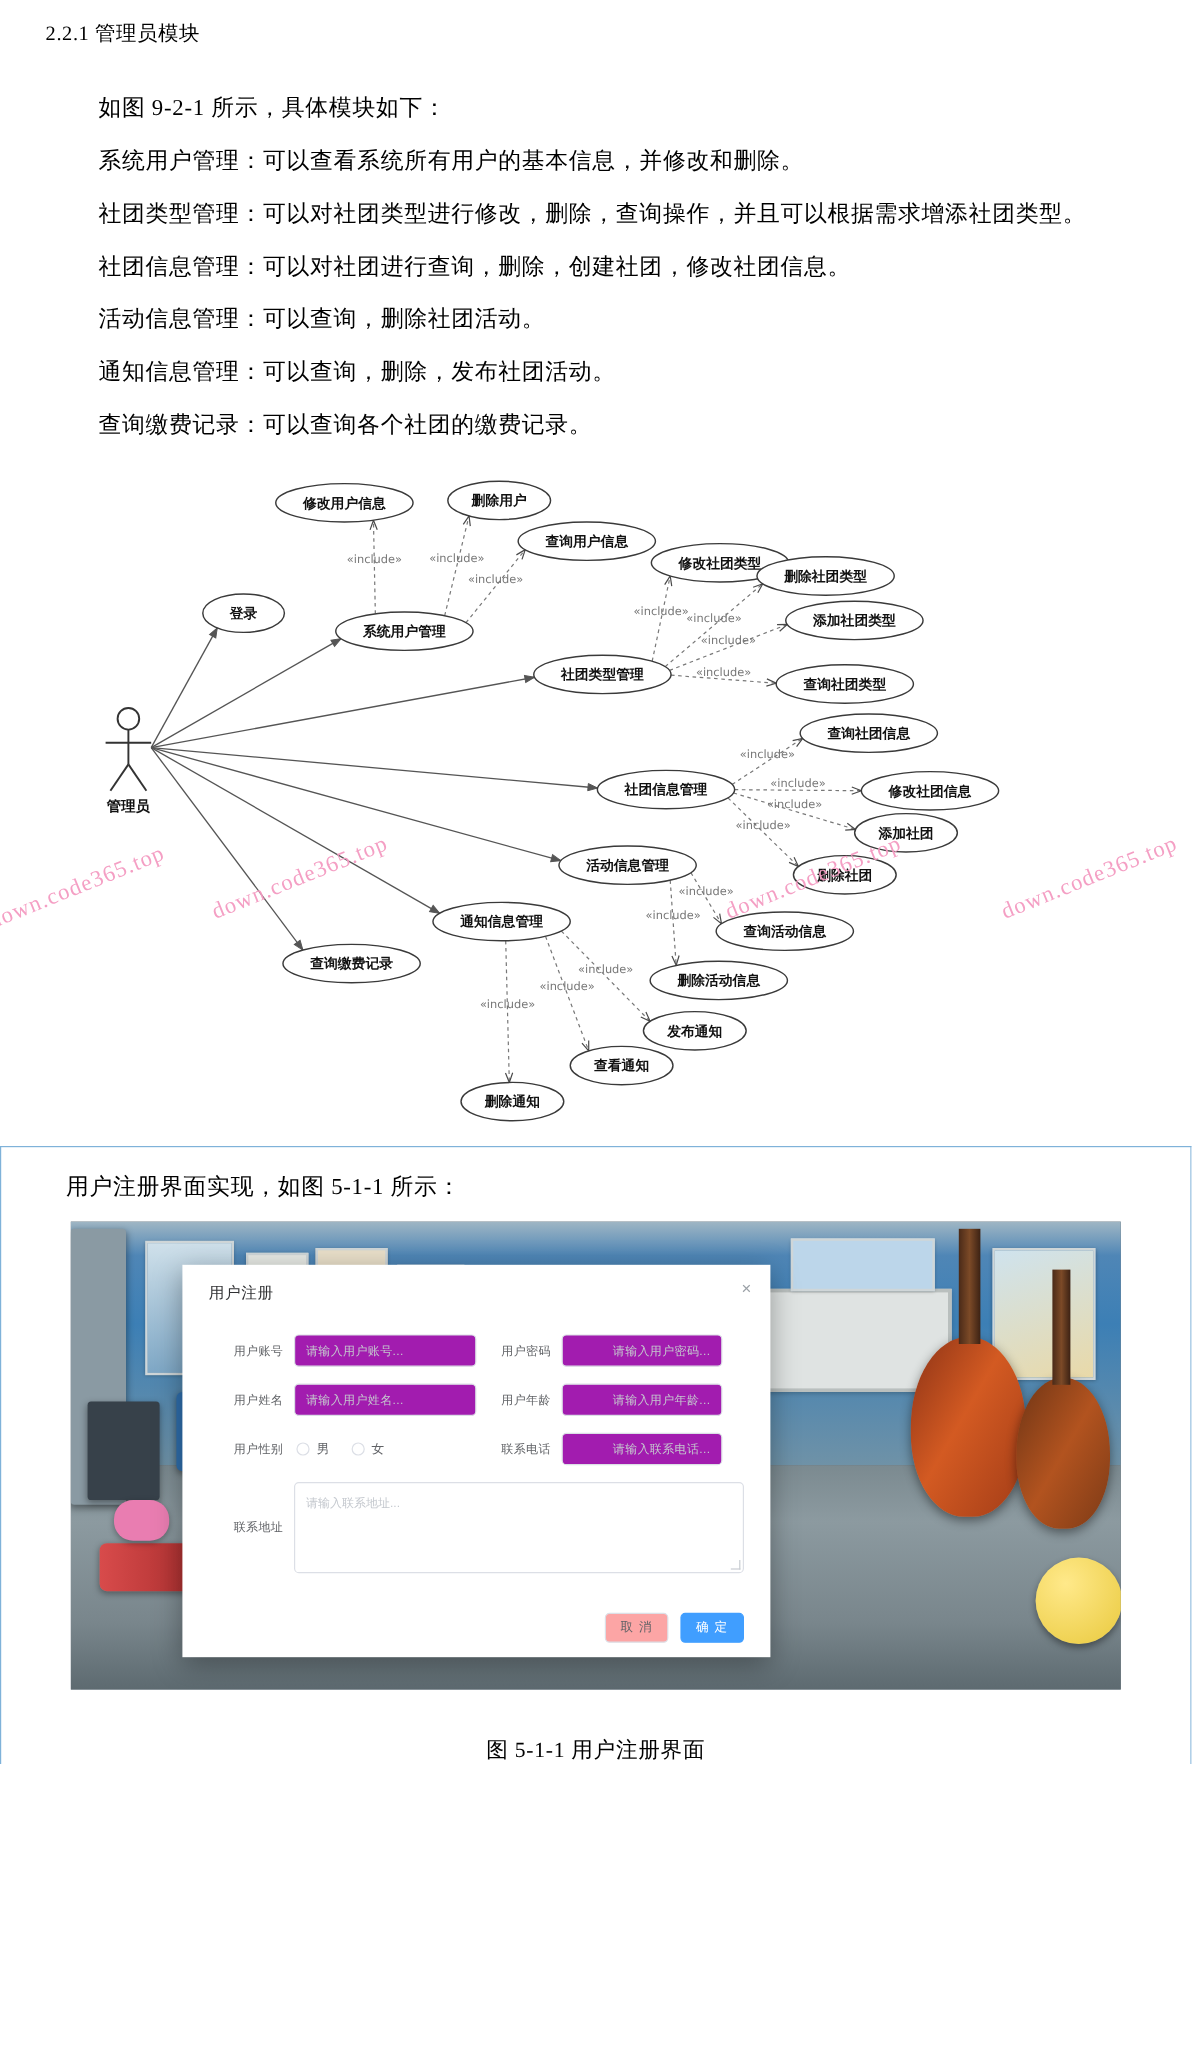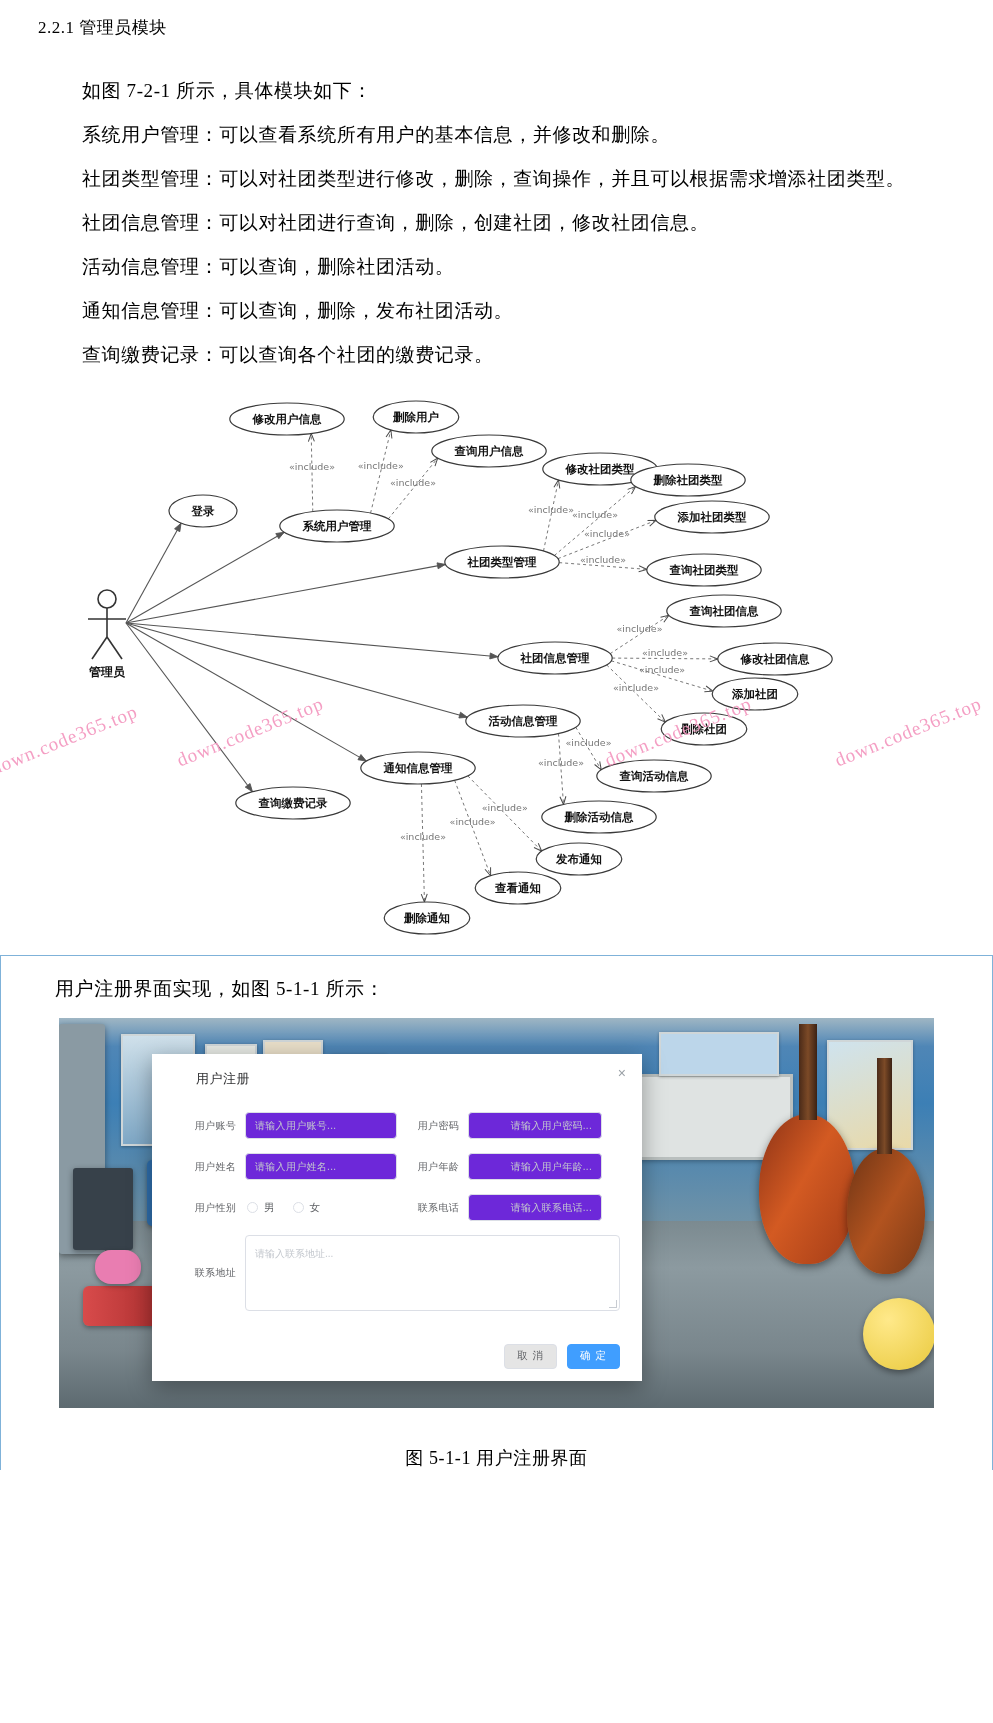--- a/index.html
+++ b/index.html
@@ -117,21 +117,20 @@
   .dialog {
     position:absolute;
     left: 93px; top: 36px;
     width: 490px; height: 327px;
     background:#fff;
     box-shadow: 0 6px 22px rgba(0,0,0,.35);
   }
   .dialog-header {
     height: 46px; position:relative;
     padding: 15px 18px 0 22px;
-    margin-left: 22px;
   }
   .dialog-title {
     font-family:"Liberation Sans","DejaVu Sans",sans-serif;
     font-size: 13px; color:#303133; letter-spacing:.5px;
   }
   .dialog-close {
     position:absolute; right:16px; top:12px;
     font-size:14px; color:#9aa0a6; cursor:pointer;
     font-family:"Liberation Sans","DejaVu Sans",sans-serif;
     line-height:14px;
@@ -141,21 +140,21 @@
   .form-col { display:flex; align-items:center; width: 50%; }
   .f-label {
     width: 62px; flex: 0 0 62px; text-align:right; margin-right: 9px;
     font-family:"Liberation Sans","DejaVu Sans",sans-serif;
     font-size: 10px; color:#606266; letter-spacing:.3px;
   }
   .f-input {
     flex: 1 1 auto; height: 27px;
     border:1px solid #dcdfe6; border-radius:4px;
     display:flex; align-items:center; padding: 0 9px;
-    background:#6d28d9;
+    background:#a21caf;
   }
   .f-input .ph {
     font-family:"Liberation Sans","DejaVu Sans",sans-serif;
     font-size: 10px; color:#c4c8ce; letter-spacing:.3px;
   }
   .f-input.right-col { margin-right: 18px; justify-content: flex-end; }
   .radio-group { display:flex; align-items:center; gap:18px; height:27px; padding-left:2px; }
   .radio { display:flex; align-items:center; gap:6px; cursor:pointer; }
   .radio .dot {
     width:11px; height:11px; border-radius:50%;
@@ -183,34 +182,34 @@
     display:flex; justify-content:flex-end; align-items:center;
     padding-right: 22px; gap: 10px;
   }
   .btn {
     height: 25px; min-width: 50px; border-radius:4px;
     display:flex; align-items:center; justify-content:center;
     font-family:"Liberation Sans","DejaVu Sans",sans-serif;
     font-size: 10.5px; cursor:pointer; padding: 0 12px;
     letter-spacing: 1px;
   }
-  .btn-cancel { background:#e5e5e5; border:1px solid #dcdfe6; color:#606266; }
+  .btn-cancel { background:#fca5a5; border:1px solid #dcdfe6; color:#606266; }
   .btn-ok { background:#409eff; border:1px solid #409eff; color:#fff; }
 
   .fig-caption {
     text-align:center; font-size: 18px;
     margin-top: 38px; letter-spacing:.6px;
   }
 </style>
 </head>
 <body>
 
 <div class="doc">
   <div class="heading">2.2.1 管理员模块</div>
-  <p class="para first">如图 7-2-1 所示，具体模块如下：</p>
+  <p class="para first">如图 9-2-1 所示，具体模块如下：</p>
   <p class="para">系统用户管理：可以查看系统所有用户的基本信息，并修改和删除。</p>
   <p class="para">社团类型管理：可以对社团类型进行修改，删除，查询操作，并且可以根据需求增添社团类型。</p>
   <p class="para">社团信息管理：可以对社团进行查询，删除，创建社团，修改社团信息。</p>
   <p class="para">活动信息管理：可以查询，删除社团活动。</p>
   <p class="para">通知信息管理：可以查询，删除，发布社团活动。</p>
   <p class="para">查询缴费记录：可以查询各个社团的缴费记录。</p>
 </div>
 
 <div class="diagram-wrap">
   <svg id="ucd" width="993" height="560" viewBox="0 0 993 560">

